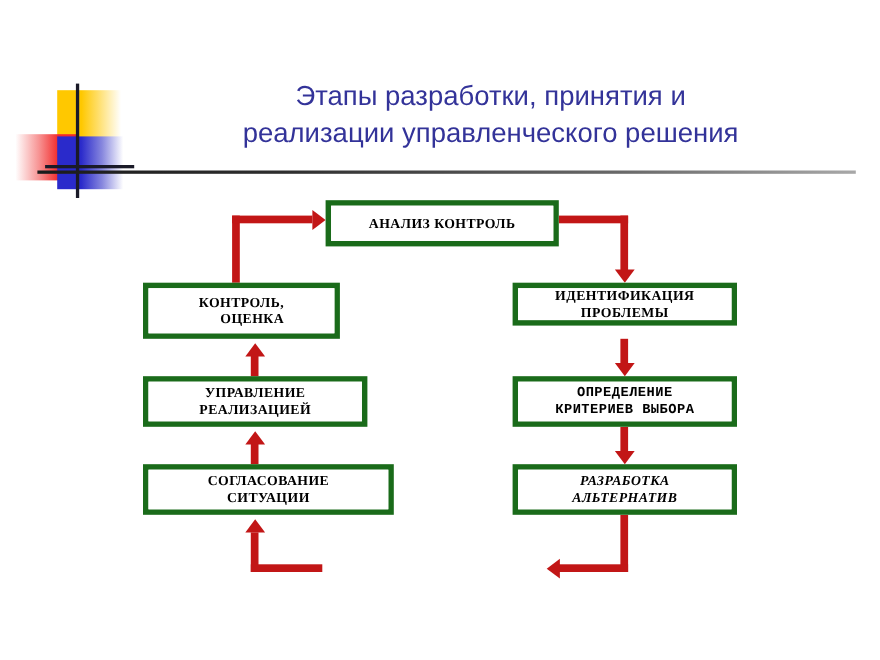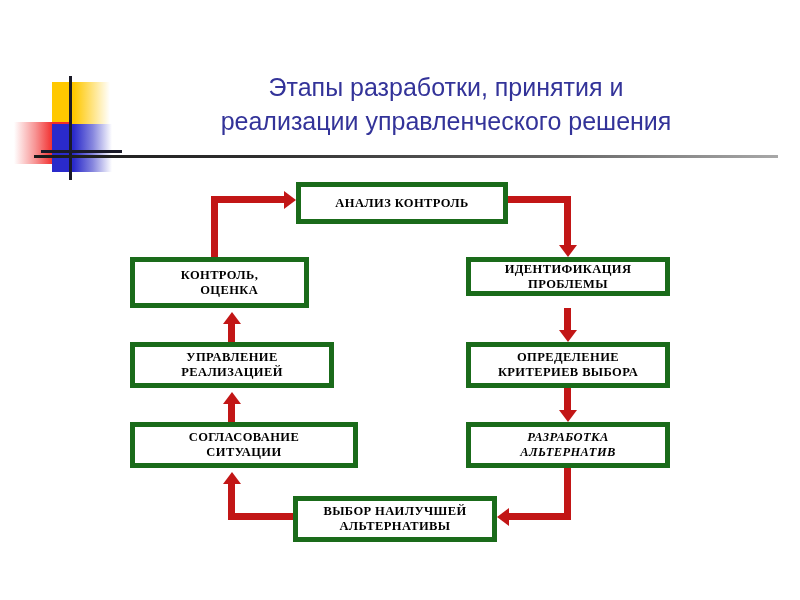--- a/index.html
+++ b/index.html
@@ -208,46 +208,38 @@
 
   <div class="node" style="left:466px; top:257px; width:204px; height:39px;">
     <div class="inner">
       <div class="txt">
         <div>ИДЕНТИФИКАЦИЯ</div>
         <div>ПРОБЛЕМЫ</div>
       </div>
     </div>
   </div>
 
-  <div class="node" style="left:466px; top:342px; width:204px; height:46px;">
+  <div class="node" style="left:466px; top:342px; width:204px; height:46px;font-family:Liberation Mono, monospace;">
     <div class="inner">
       <div class="txt">
         <div>ОПРЕДЕЛЕНИЕ</div>
         <div>КРИТЕРИЕВ ВЫБОРА</div>
       </div>
     </div>
   </div>
 
   <div class="node" style="left:466px; top:422px; width:204px; height:46px;font-style:italic;">
     <div class="inner">
       <div class="txt">
         <div>РАЗРАБОТКА</div>
         <div>АЛЬТЕРНАТИВ</div>
       </div>
     </div>
   </div>
 
-  <div class="node" style="left:293px; top:496px; width:204px; height:46px;">
-    <div class="inner">
-      <div class="txt">
-        <div>ВЫБОР НАИЛУЧШЕЙ</div>
-        <div>АЛЬТЕРНАТИВЫ</div>
-      </div>
-    </div>
-  </div>
 
   <div class="node" style="left:130px; top:422px; width:228px; height:46px;">
     <div class="inner">
       <div class="txt">
         <div>СОГЛАСОВАНИЕ</div>
         <div>СИТУАЦИИ</div>
       </div>
     </div>
   </div>
 

